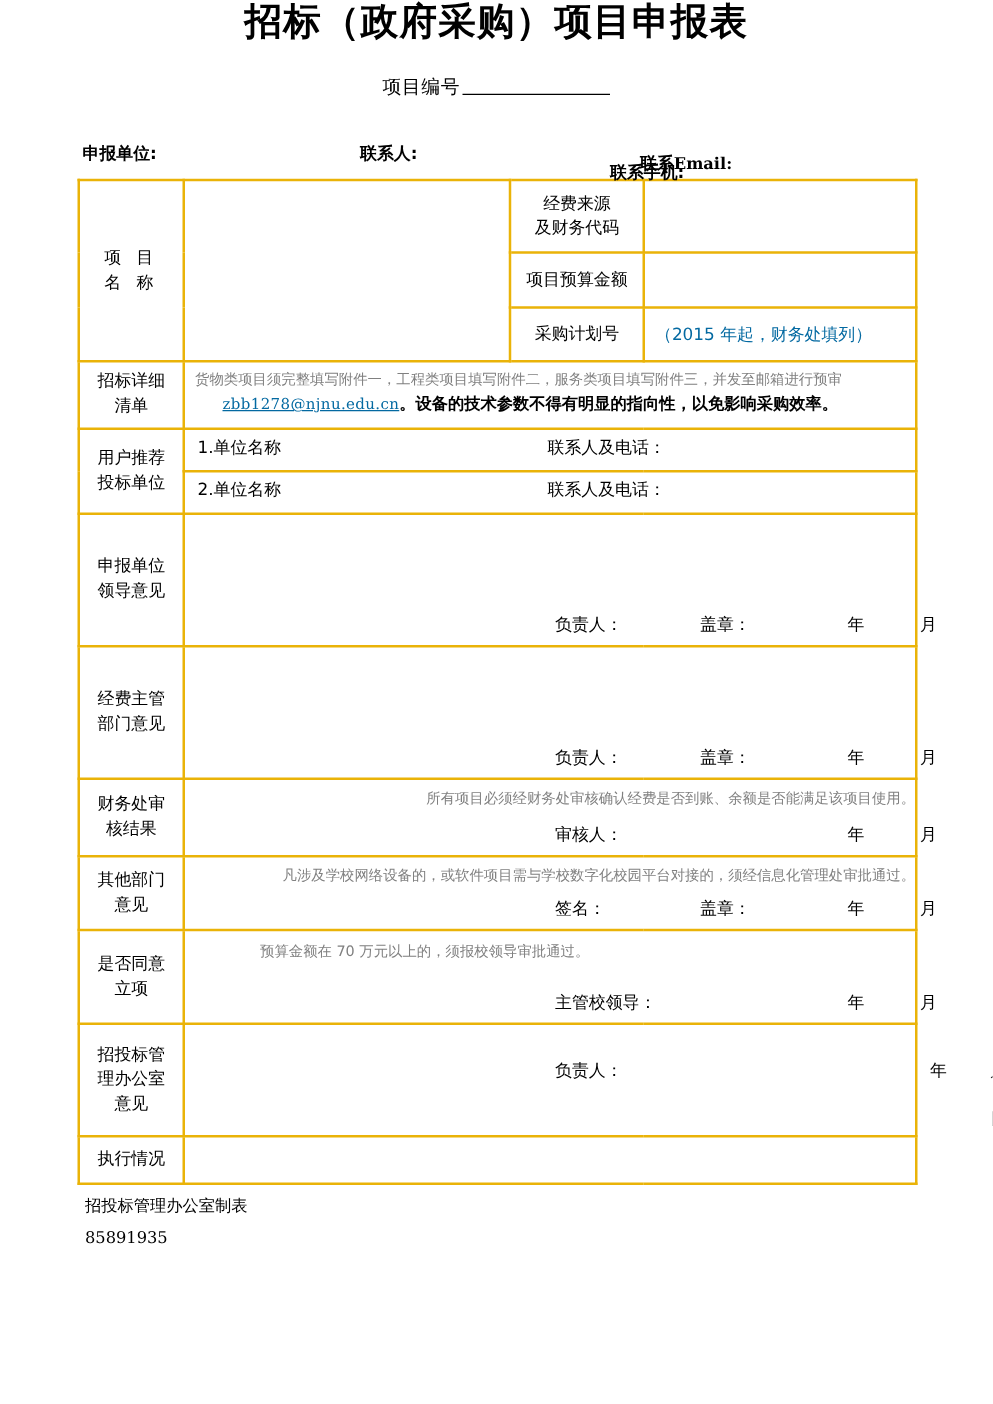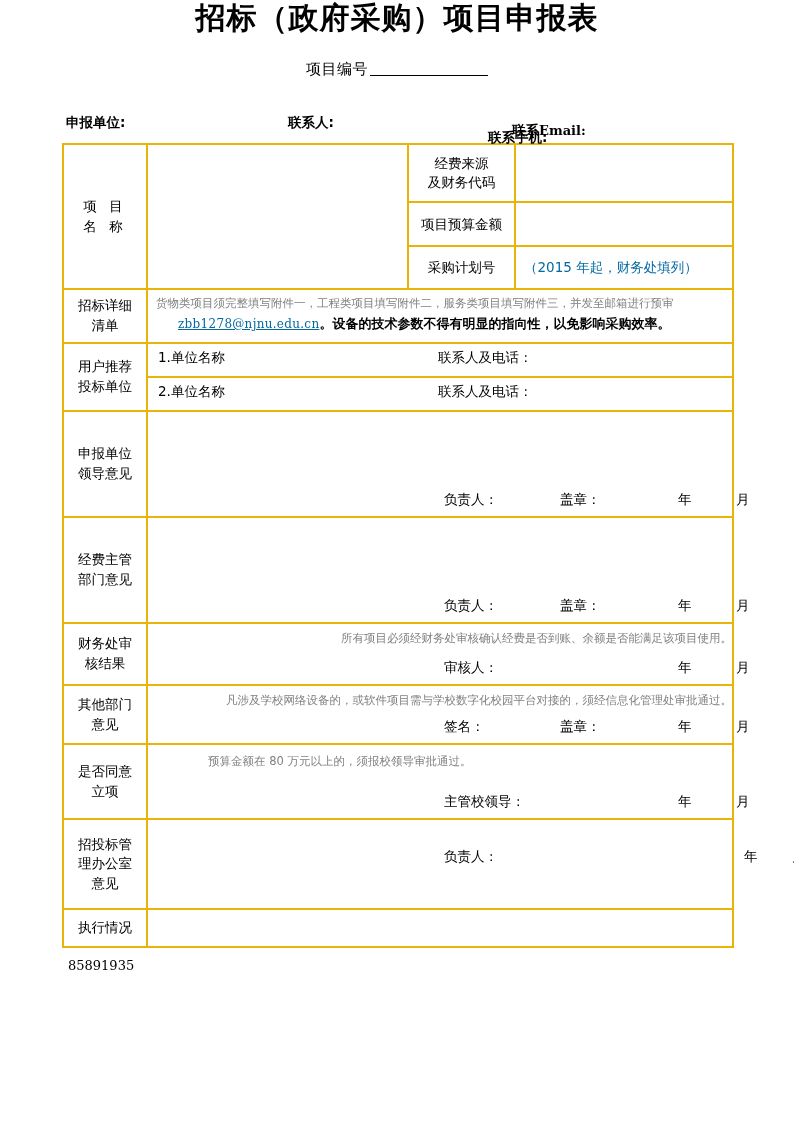--- a/index.html
+++ b/index.html
@@ -330,21 +330,21 @@
         </div>
       </td>
     </tr>
 
     <tr>
       <td class="lbl">
         <div>是否同意</div>
         <div>立项</div>
       </td>
       <td colspan="3" class="sig-cell" style="height:73px">
-        <div class="topnote-left note">预算金额在 80 万元以上的，须报校领导审批通过。</div>
+        <div class="topnote-left note">预算金额在 70 万元以上的，须报校领导审批通过。</div>
         <div class="sig-line">
           <span class="s-person">主管校领导：</span>
           <span class="s-y">年</span>
           <span class="s-m">月</span>
           <span class="s-d">日</span>
         </div>
       </td>
     </tr>
 
     <tr>
@@ -364,16 +364,17 @@
     </tr>
 
     <tr>
       <td class="lbl" style="height:30px">执行情况</td>
       <td colspan="3" class="cell-pad"></td>
     </tr>
   </tbody>
     </table>
 
   <div class="footer">
+    <div>招投标管理办公室制表</div>
     <div>85891935</div>
   </div>
 
 </div>
 
 </body></html>

